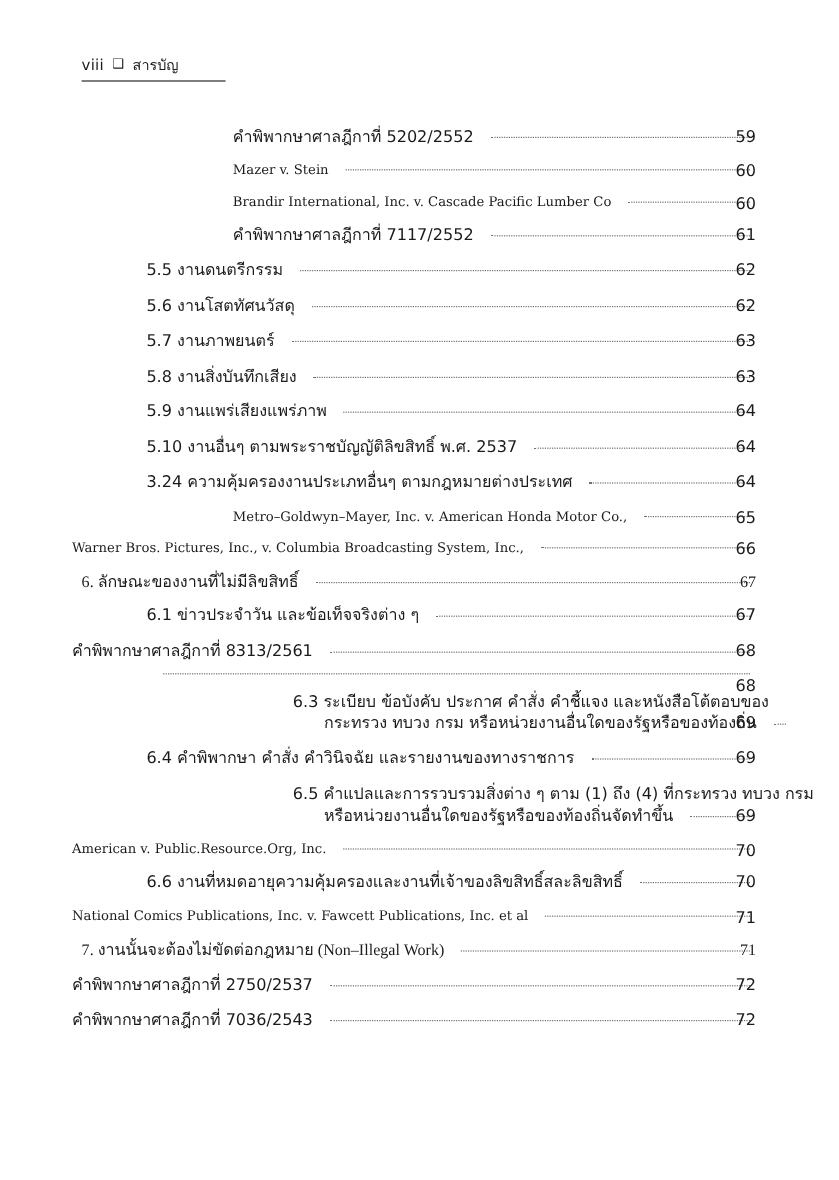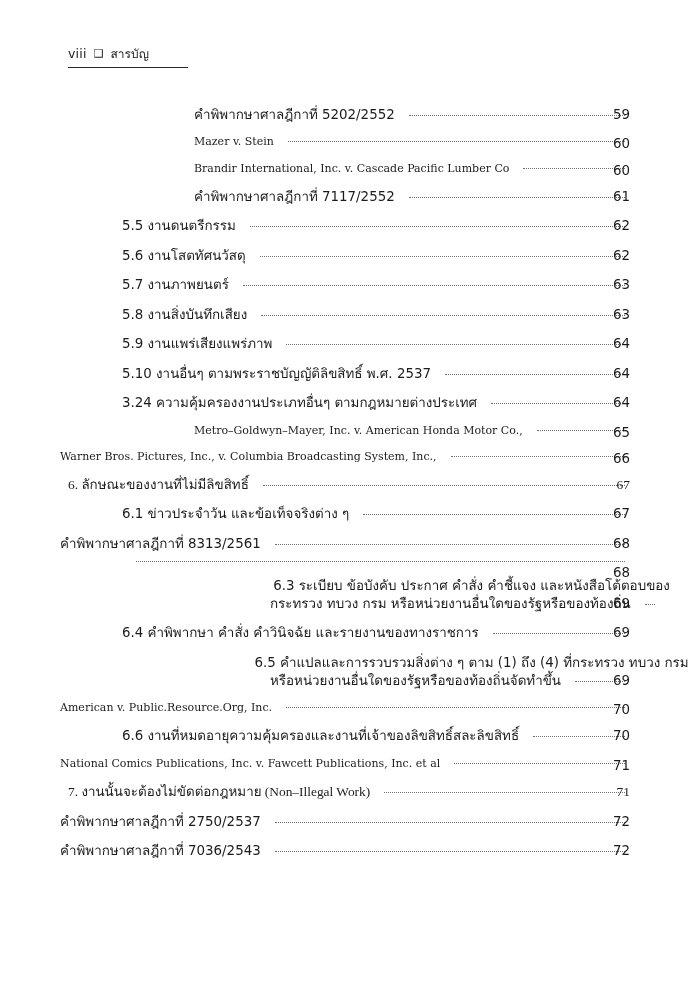--- a/index.html
+++ b/index.html
@@ -79,21 +79,20 @@
   }
 
   
   .entry.wrap {
     display: block;
     padding-right: 0;
   }
   .entry.wrap .line1 {
     display: block;
     white-space: nowrap;
-    text-align: center;
   }
   .entry.wrap .line2row {
     display: flex;
     align-items: baseline;
     width: 100%;
     box-sizing: border-box;
     padding-right: 69px;
   }
   .entry.wrap .line2row .label {
     white-space: nowrap;

